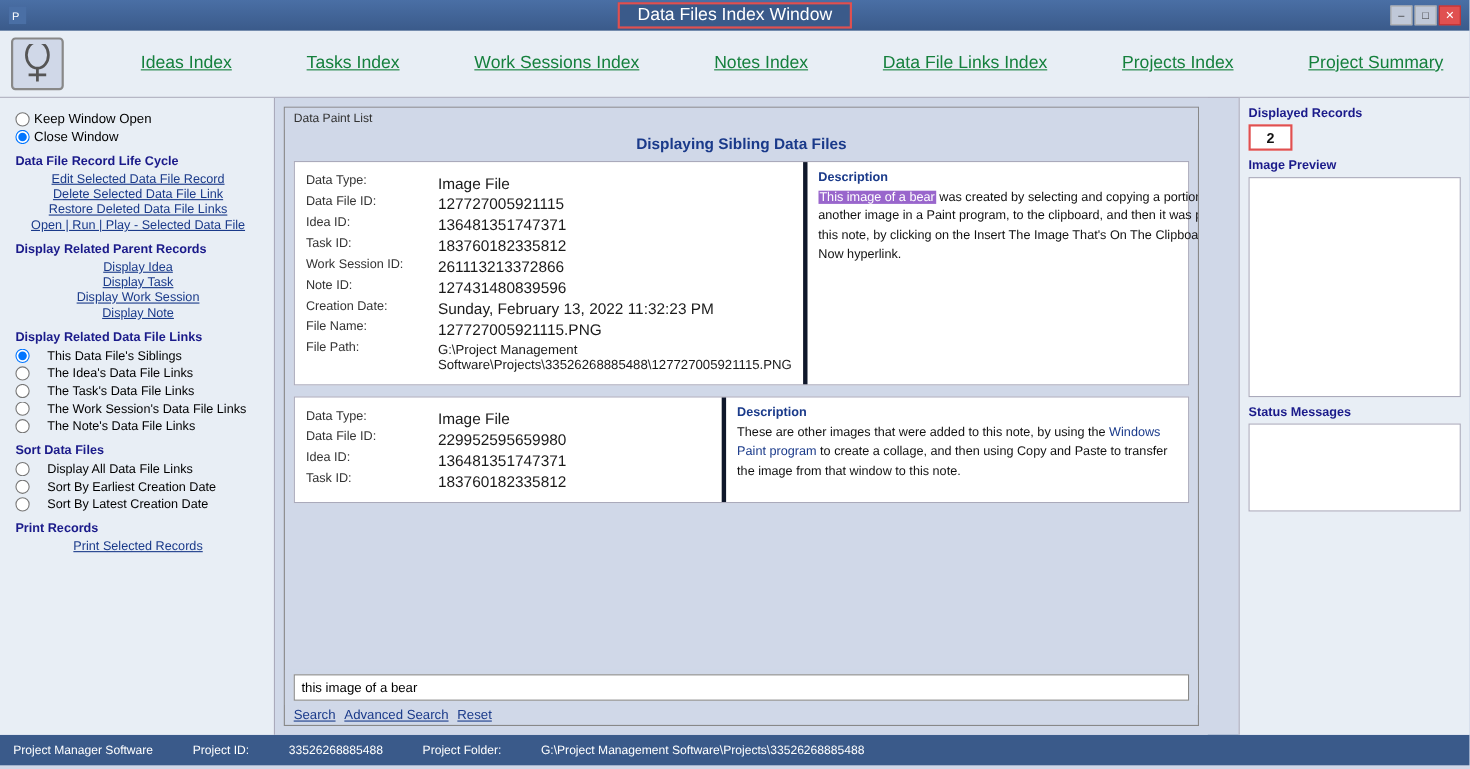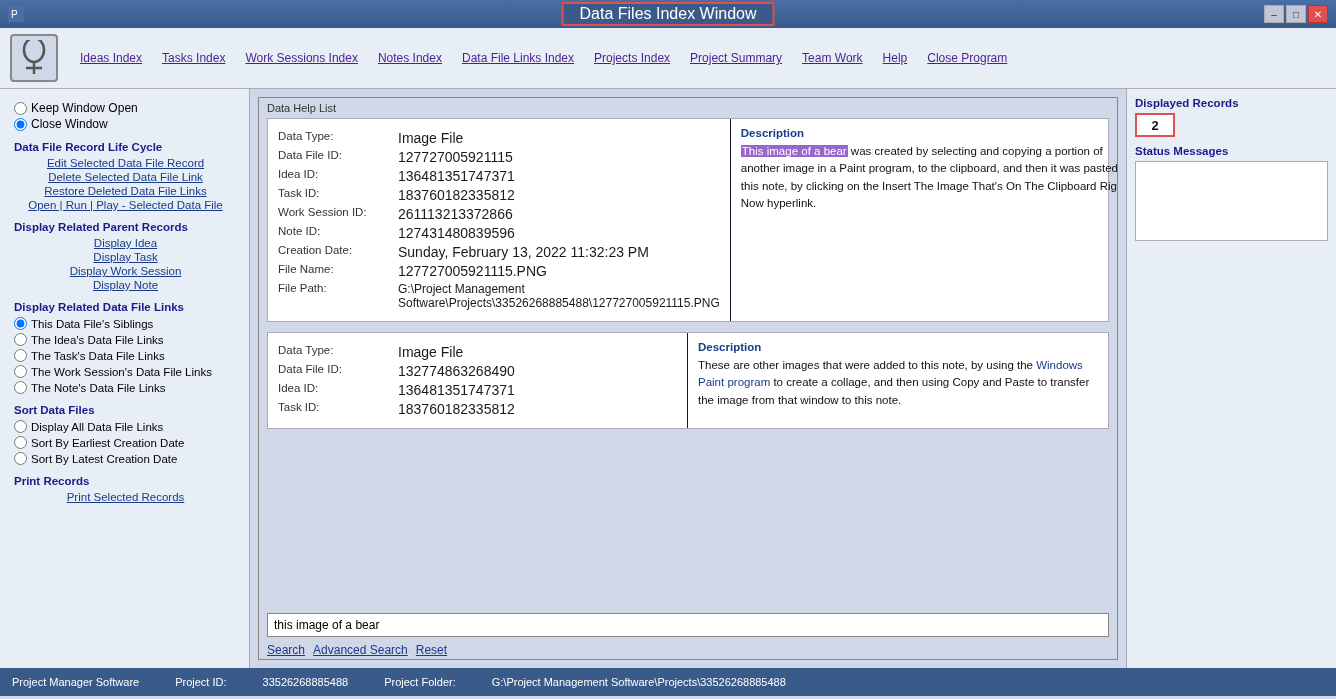--- a/index.html
+++ b/index.html
@@ -52,26 +52,27 @@
       width: 48px; height: 48px;
       border: 2px solid #888;
       border-radius: 4px;
       background: #d0d8e8;
       display: flex; align-items: center; justify-content: center;
       margin-right: 10px;
       flex-shrink: 0;
     }
     .menu-logo svg { width: 36px; height: 36px; }
     .menu-link {
-      color: #4c1d95;
+      color: #15803d;
       text-decoration: underline;
       cursor: pointer;
       padding: 4px 8px;
-      font-size: 12px;
+      font-size: 16px;
       white-space: nowrap;
+      margin-left: 48px;
     }
 
     
     .main-layout {
       display: flex;
       height: calc(699px - 28px - 64px - 28px);
     }
 
     
     .sidebar {
@@ -94,21 +95,21 @@
     .sidebar-link {
       color: #1a3a8a;
       text-decoration: underline;
       cursor: pointer;
       display: block;
       margin: 2px 0;
       font-size: 11.5px;
       padding-left: 2px;
       text-align: center;
     }
-    .sidebar-radio-item { display: flex; align-items: center; gap: 4px; margin: 3px 0; font-size: 11.5px; cursor: pointer; }
+    .sidebar-radio-item { display: flex; align-items: center; gap: 16px; margin: 3px 0; font-size: 11.5px; cursor: pointer; }
     .sidebar-radio-item input { cursor: pointer; }
 
     
     .content-area {
       flex: 1;
       display: flex;
       flex-direction: column;
       padding: 8px;
       background: #d0d8e8;
       overflow: hidden;
@@ -146,21 +147,21 @@
     .record-card {
       background: white;
       border: 1px solid #aab;
       margin-bottom: 10px;
       display: flex;
       gap: 0;
     }
     .record-fields {
       flex: 1;
       padding: 8px 10px;
-      border-right: 1px solid #0f172a;
+      border-right: 4px solid #0f172a;
     }
     .field-row {
       display: flex;
       align-items: flex-start;
       margin: 3px 0;
       font-size: 11.5px;
     }
     .field-label {
       color: #333;
       width: 120px;
@@ -226,20 +227,21 @@
     
     .right-panel {
       width: 210px;
       background: #e8eef5;
       border-left: 1px solid #aab;
       padding: 8px;
       flex-shrink: 0;
       display: flex;
       flex-direction: column;
       gap: 8px;
+      margin-left: 28px;
     }
     .right-section-title {
       font-size: 11.5px;
       font-weight: bold;
       color: #1a1a8a;
       margin-bottom: 4px;
     }
     .displayed-records-box {
       display: flex;
       flex-direction: column;
@@ -386,21 +388,22 @@
       <input type="radio" name="sort-type" style="">
       <span>Sort By Latest Creation Date</span>
     </label>
 
     <div class="sidebar-section-title">Print Records</div>
     <a class="sidebar-link">Print Selected Records</a>
   </div>
 
   <div class="content-area">
     <div class="data-files-list-panel">
-      <div class="panel-title">Data Help List</div>
+      <div class="panel-title">Data Paint List</div>
+      <div class="panel-heading">Displaying Sibling Data Files</div>
 
       <div class="records-scroll">
 
         <div class="record-card">
           <div class="record-fields">
             <div class="field-row">
               <span class="field-label">Data Type:</span>
               <span class="field-value">Image File</span>
             </div>
             <div class="field-row">
@@ -445,21 +448,21 @@
         </div>
 
         <div class="record-card">
           <div class="record-fields">
             <div class="field-row">
               <span class="field-label">Data Type:</span>
               <span class="field-value">Image File</span>
             </div>
             <div class="field-row">
               <span class="field-label">Data File ID:</span>
-              <span class="field-value">132774863268490</span>
+              <span class="field-value">229952595659980</span>
             </div>
             <div class="field-row">
               <span class="field-label">Idea ID:</span>
               <span class="field-value">136481351747371</span>
             </div>
             <div class="field-row">
               <span class="field-label">Task ID:</span>
               <span class="field-value">183760182335812</span>
             </div>
           </div>
@@ -482,20 +485,24 @@
         <a class="search-action-link">Reset</a>
       </div>
     </div>
   </div>
 
   <div class="right-panel">
     <div class="displayed-records-box">
       <div class="right-section-title">Displayed Records</div>
       <div class="count-box">2</div>
     </div>
+    <div class="image-preview-section">
+      <div class="right-section-title">Image Preview</div>
+      <div class="image-preview-box"></div>
+    </div>
     <div class="status-messages-section">
       <div class="right-section-title">Status Messages</div>
       <div class="status-messages-box"></div>
     </div>
   </div>
 
 </div>
 
 <div class="status-bar">
   <span>Project Manager Software</span>

